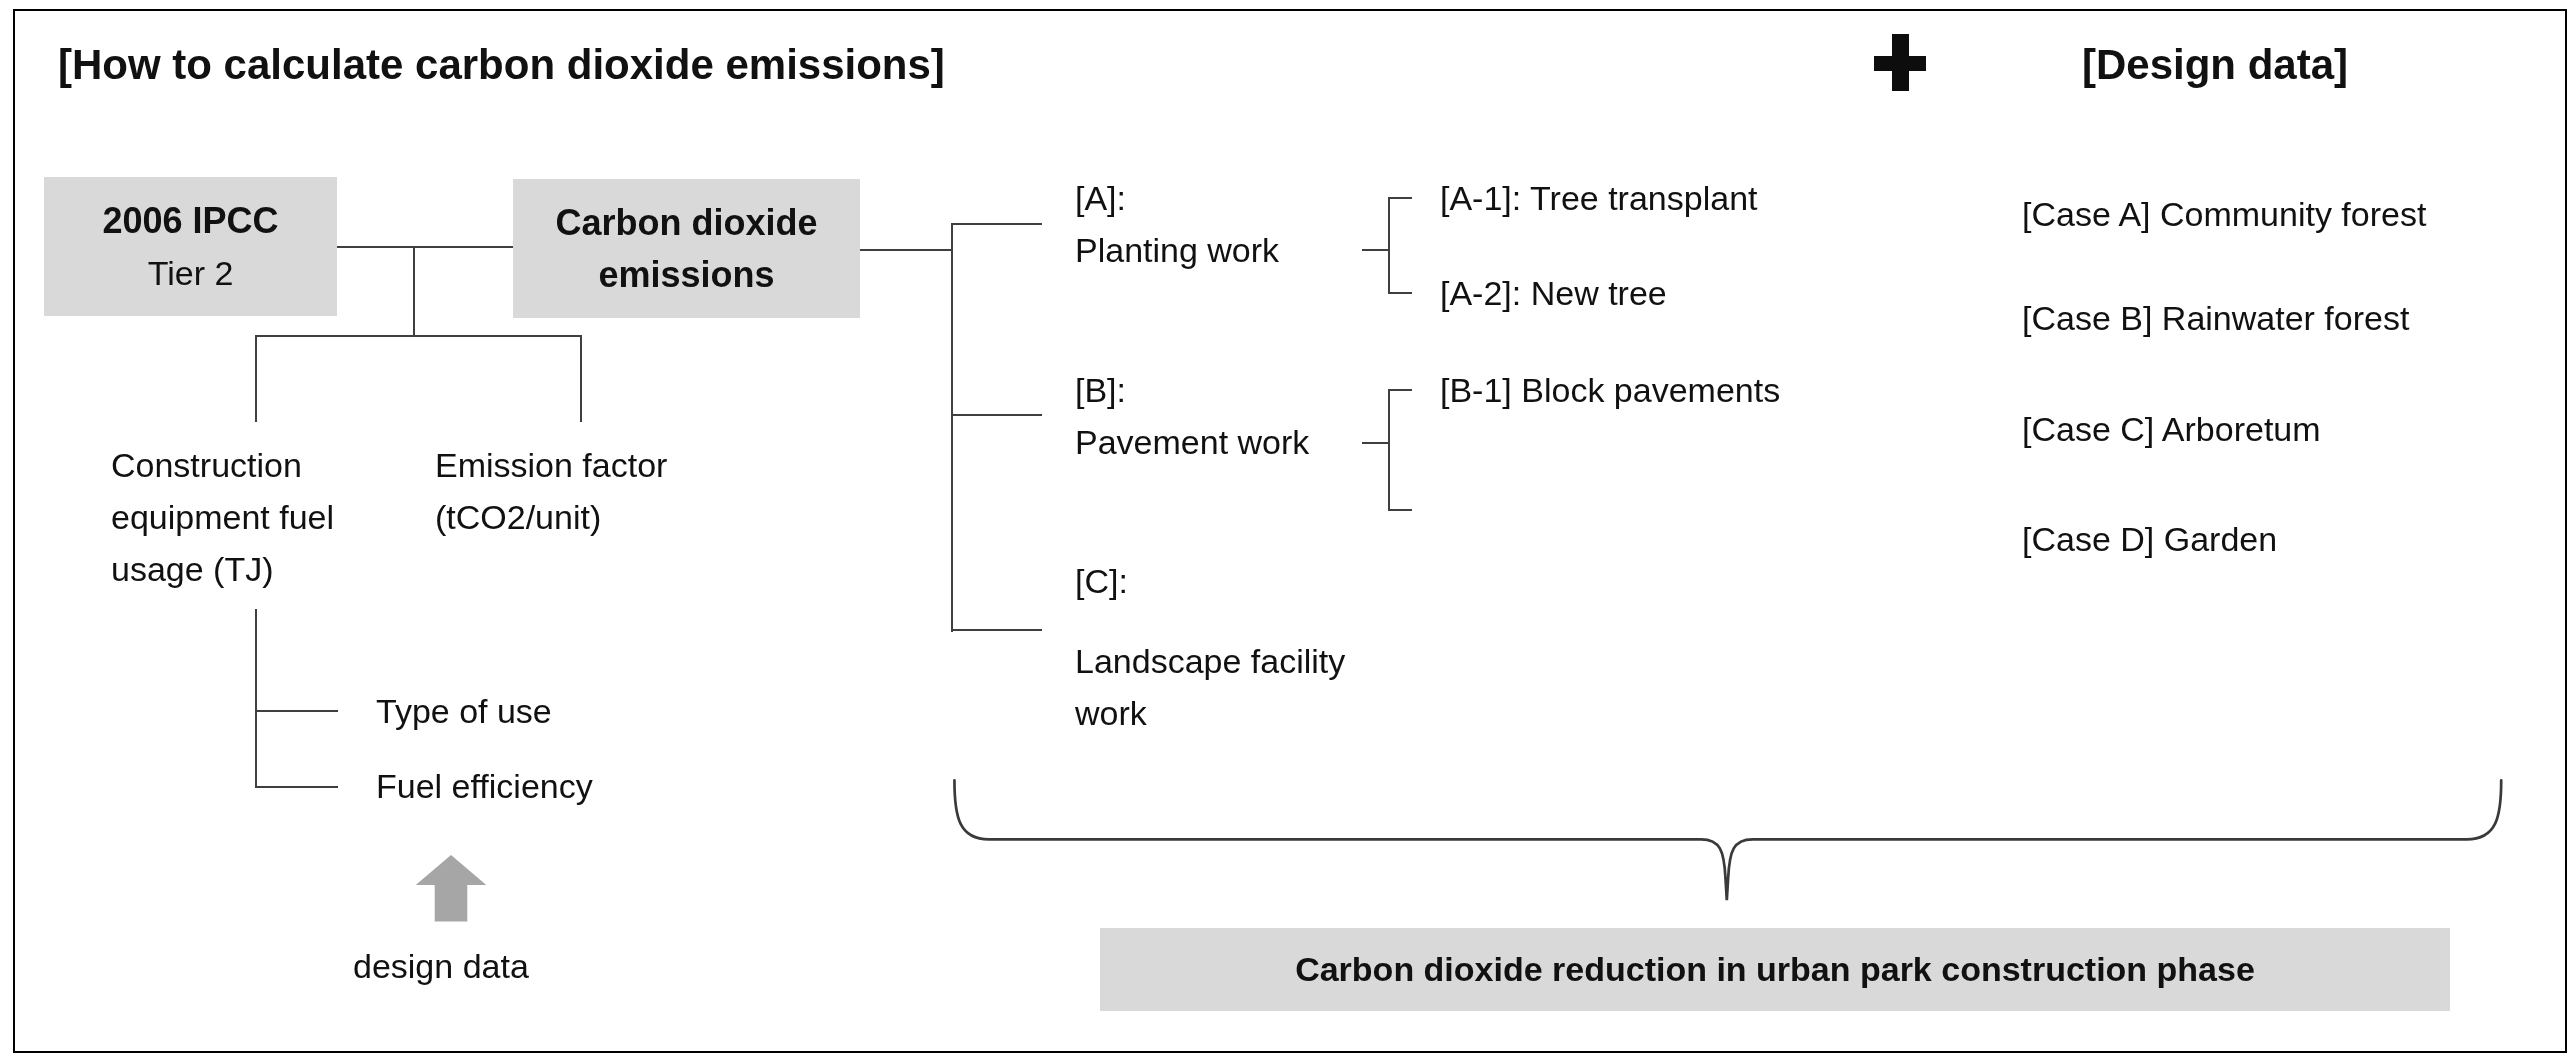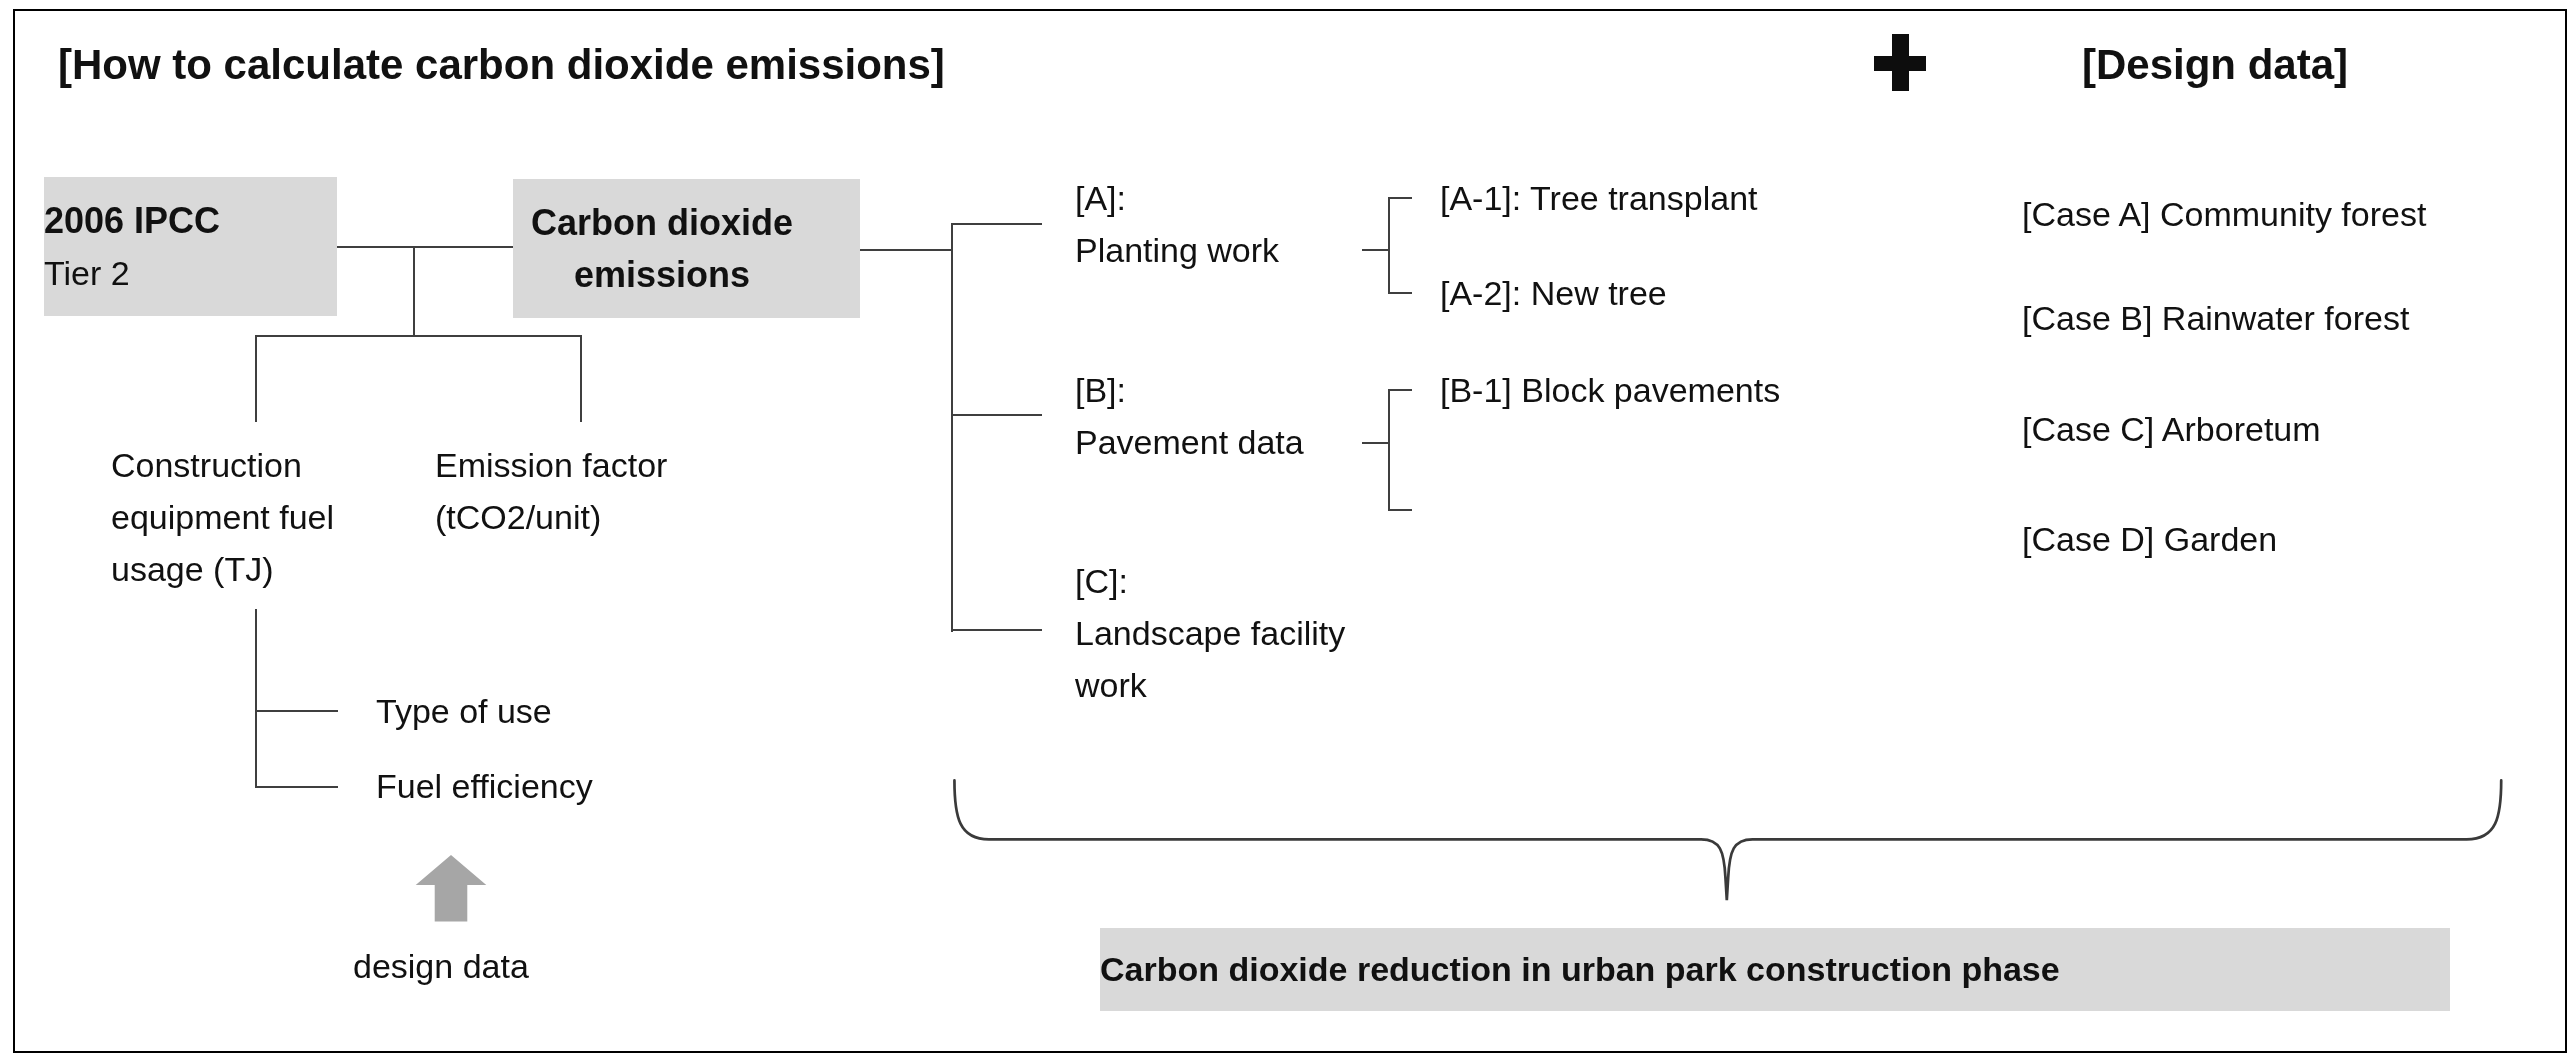--- a/index.html
+++ b/index.html
@@ -8,21 +8,21 @@
   #frame{position:absolute;left:13px;top:8.8px;width:2554px;height:1044px;
          border:2.7px solid #000;box-sizing:border-box;}
   .t{position:absolute;font-size:34px;line-height:52px;color:#111;}
   .single{line-height:41px;white-space:nowrap;}
   .title{font-weight:bold;font-size:42px;line-height:47px;white-space:nowrap;}
   .nowrap{white-space:nowrap;}
   .hline,.vline{position:absolute;background:#3f3f3f;}
   .hline{height:2px;}
   .vline{width:2px;}
   .graybox{position:absolute;background:#d9d9d9;display:flex;flex-direction:column;
-           align-items:flex-start;justify-content:center;text-align:center;}
+           align-items:center;justify-content:center;text-align:center;}
   .boxline1{font-weight:bold;font-size:36px;line-height:52px;}
   .boxline2{font-size:34px;line-height:52px;}
   .box2text{font-weight:bold;font-size:36px;line-height:52px;width:298px;text-align:center;}
   .bottomlabel{font-weight:bold;font-size:34px;line-height:41px;white-space:nowrap;}
   .block{position:absolute;}
   .block div{line-height:52px;white-space:nowrap;}
   .block .wrapname{white-space:normal;}
   #plus-icon{position:absolute;left:1874px;top:34px;width:52px;height:57px;}
   #plus-icon .pv{position:absolute;left:17.6px;top:0;width:17px;height:57px;background:#0d0d0d;}
   #plus-icon .ph{position:absolute;left:0;top:21.7px;width:52px;height:15px;background:#0d0d0d;}
@@ -78,31 +78,31 @@
   </div>
   <div class="vline" style="left:1388px;top:197px;height:97px;"></div>
   <div class="hline" style="left:1388px;top:197px;width:24px;"></div>
   <div class="hline" style="left:1388px;top:292px;width:24px;"></div>
   <div class="hline" style="left:1362px;top:249px;width:26px;"></div>
   <div class="t nowrap" style="left:1440px;top:172px;">[A-1]: Tree transplant</div>
   <div class="t nowrap" style="left:1440px;top:267px;">[A-2]: New tree</div>
 
   <div class="block t" style="left:1075px;top:364px;">
     <div>[B]:</div>
-    <div>Pavement data</div>
+    <div>Pavement work</div>
   </div>
   <div class="vline" style="left:1388px;top:389px;height:121px;"></div>
   <div class="hline" style="left:1388px;top:389px;width:24px;"></div>
   <div class="hline" style="left:1388px;top:509px;width:24px;"></div>
   <div class="hline" style="left:1362px;top:442px;width:26px;"></div>
   <div class="t nowrap" style="left:1440px;top:364px;">[B-1] Block pavements</div>
 
   <div class="block t" style="left:1075px;top:555px;">
     <div>[C]:</div>
-    <div class="wrapname" style="width:305px;">Landscape facility work</div>
+    <div class="wrapname" style="width:305px;margin-top:28px;">Landscape facility work</div>
   </div>
 
   <div id="plus-icon" aria-hidden="true">
       <div class="pv"></div>
       <div class="ph"></div>
     </div>
 
   <div class="t title" style="left:2082px;top:41px;">[Design data]</div>
 
   <div class="t single" style="left:2022px;top:194px;">[Case A] Community forest</div>

